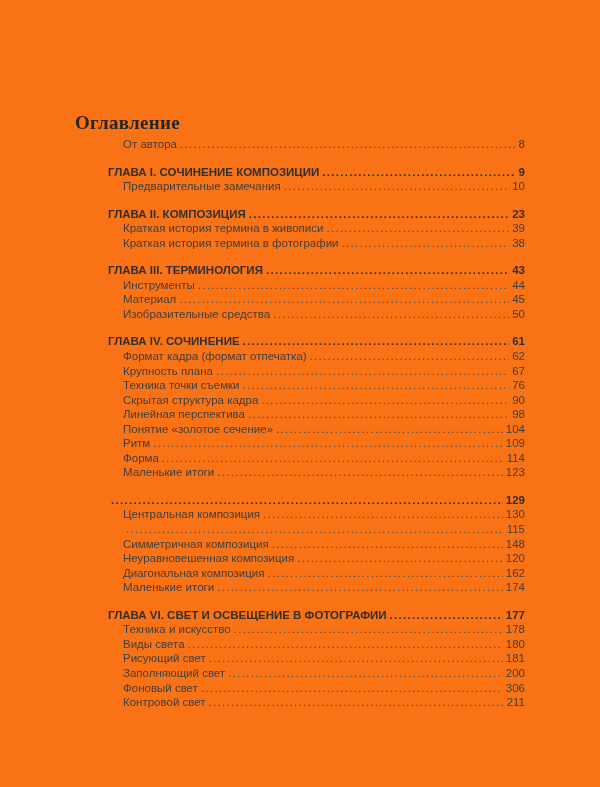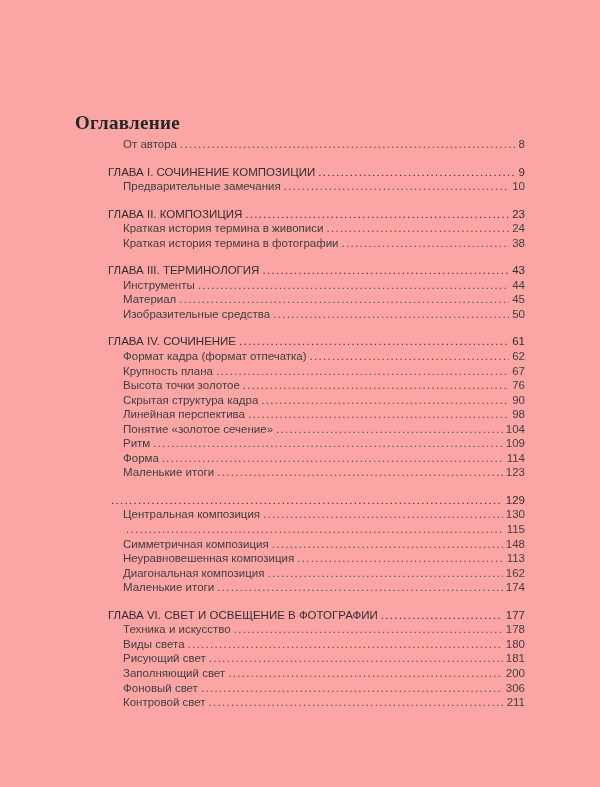--- a/index.html
+++ b/index.html
@@ -1,20 +1,20 @@
 <!DOCTYPE html>
 <html lang="ru"><head>
 <meta charset="utf-8">
 <style>
   html, body { margin: 0; padding: 0; background: #ffffff; }
   .page {
     position: relative;
     width: 600px;
     height: 787px;
-    background: #fca5a5;
+    background: #f97316;
     overflow: hidden;
     font-family: "Liberation Sans", sans-serif;
     -webkit-font-smoothing: antialiased;
   }
   .doc-title {
     position: absolute;
     left: 75px;
     top: 99px;
     font-family: "Liberation Serif", "DejaVu Serif", serif;
     font-weight: bold;
@@ -30,21 +30,21 @@
     font-size: 11.5px;
     line-height: 14.55px;
     color: #3f3f3f;
   }
   .toc-group + .toc-group { margin-top: 13px; }
   .toc-row {
     display: flex;
     align-items: flex-end;
   }
   .toc-chapter {
-    font-weight: normal;
+    font-weight: bold;
     color: #303030;
   }
   .toc-sub { padding-left: 15px; }
   .lbl { white-space: nowrap; }
   .dots {
     flex: 1 1 auto;
     overflow: hidden;
     white-space: nowrap;
     margin: 0 3px;
     color: #4a4a4a;
@@ -88,21 +88,21 @@
 
     <div class="toc-group">
       <div class="toc-row toc-chapter">
         <span class="lbl">ГЛАВА II. КОМПОЗИЦИЯ</span>
         <span class="dots"></span>
         <span class="pg">23</span>
       </div>
       <div class="toc-row toc-sub">
         <span class="lbl">Краткая история термина в живописи</span>
         <span class="dots"></span>
-        <span class="pg">24</span>
+        <span class="pg">39</span>
       </div>
       <div class="toc-row toc-sub">
         <span class="lbl">Краткая история термина в фотографии</span>
         <span class="dots"></span>
         <span class="pg">38</span>
       </div>
     </div>
 
     <div class="toc-group">
       <div class="toc-row toc-chapter">
@@ -137,21 +137,21 @@
         <span class="lbl">Формат кадра (формат отпечатка)</span>
         <span class="dots"></span>
         <span class="pg">62</span>
       </div>
       <div class="toc-row toc-sub">
         <span class="lbl">Крупность плана</span>
         <span class="dots"></span>
         <span class="pg">67</span>
       </div>
       <div class="toc-row toc-sub">
-        <span class="lbl">Высота точки золотое</span>
+        <span class="lbl">Техника точки съемки</span>
         <span class="dots"></span>
         <span class="pg">76</span>
       </div>
       <div class="toc-row toc-sub">
         <span class="lbl">Скрытая структура кадра</span>
         <span class="dots"></span>
         <span class="pg">90</span>
       </div>
       <div class="toc-row toc-sub">
         <span class="lbl">Линейная перспектива</span>
@@ -195,21 +195,21 @@
         <span class="pg">115</span>
       </div>
       <div class="toc-row toc-sub">
         <span class="lbl">Симметричная композиция</span>
         <span class="dots"></span>
         <span class="pg">148</span>
       </div>
       <div class="toc-row toc-sub">
         <span class="lbl">Неуравновешенная композиция</span>
         <span class="dots"></span>
-        <span class="pg">113</span>
+        <span class="pg">120</span>
       </div>
       <div class="toc-row toc-sub">
         <span class="lbl">Диагональная композиция</span>
         <span class="dots"></span>
         <span class="pg">162</span>
       </div>
       <div class="toc-row toc-sub">
         <span class="lbl">Маленькие итоги</span>
         <span class="dots"></span>
         <span class="pg">174</span>

